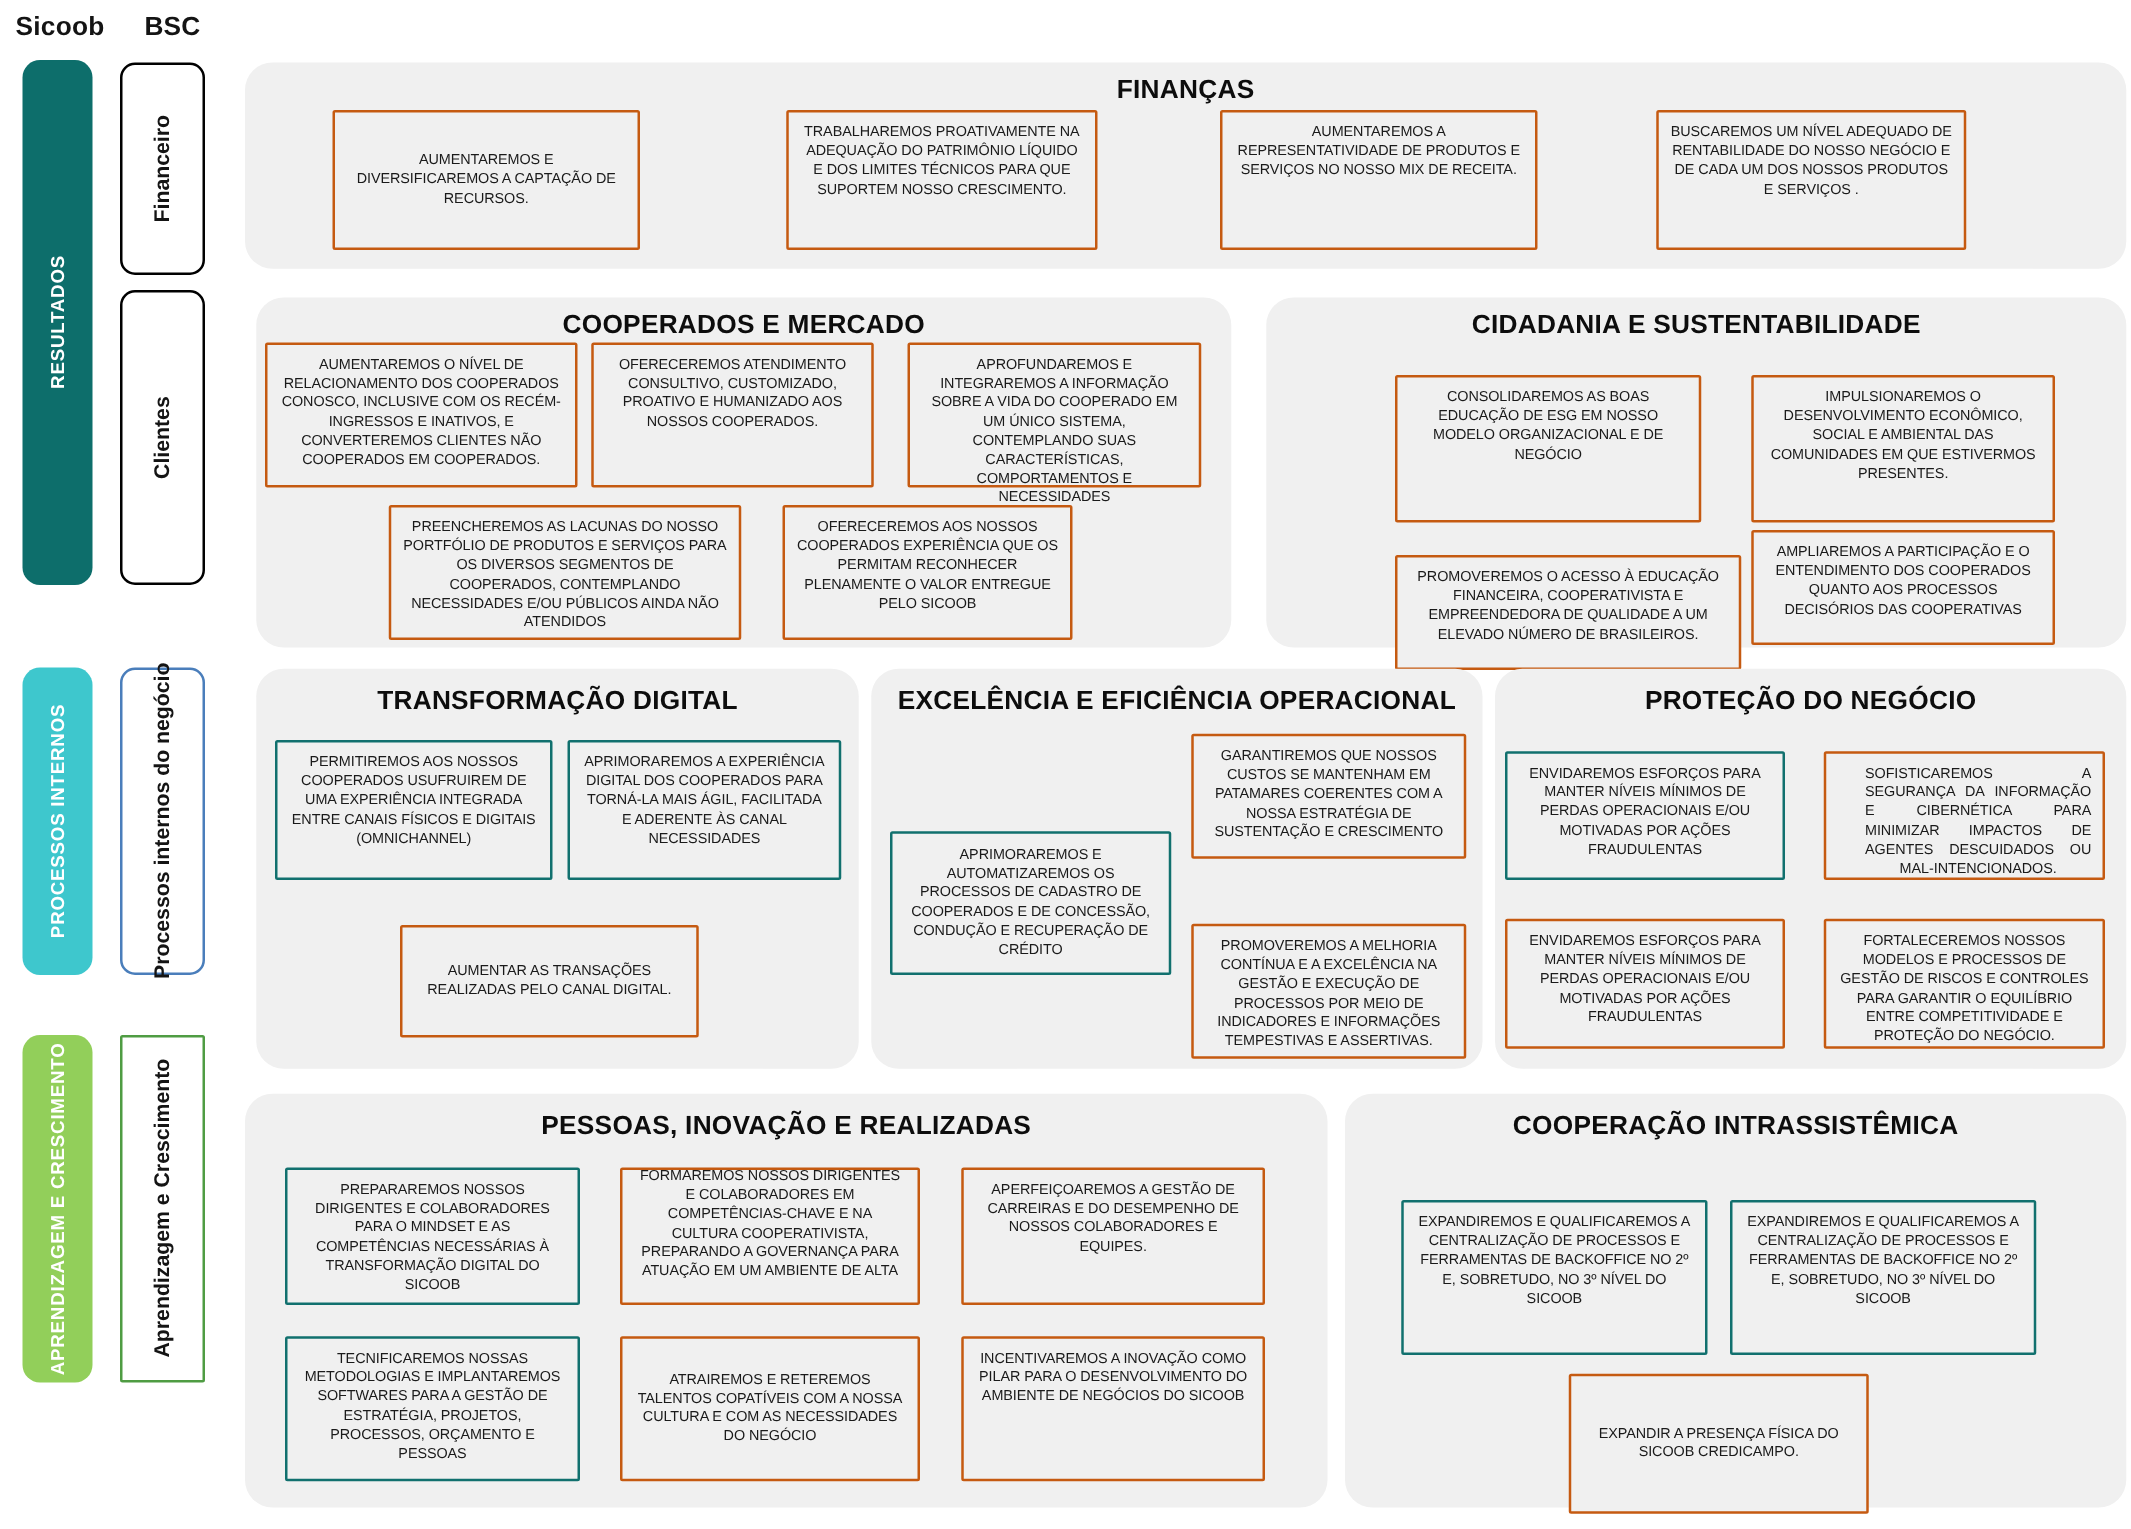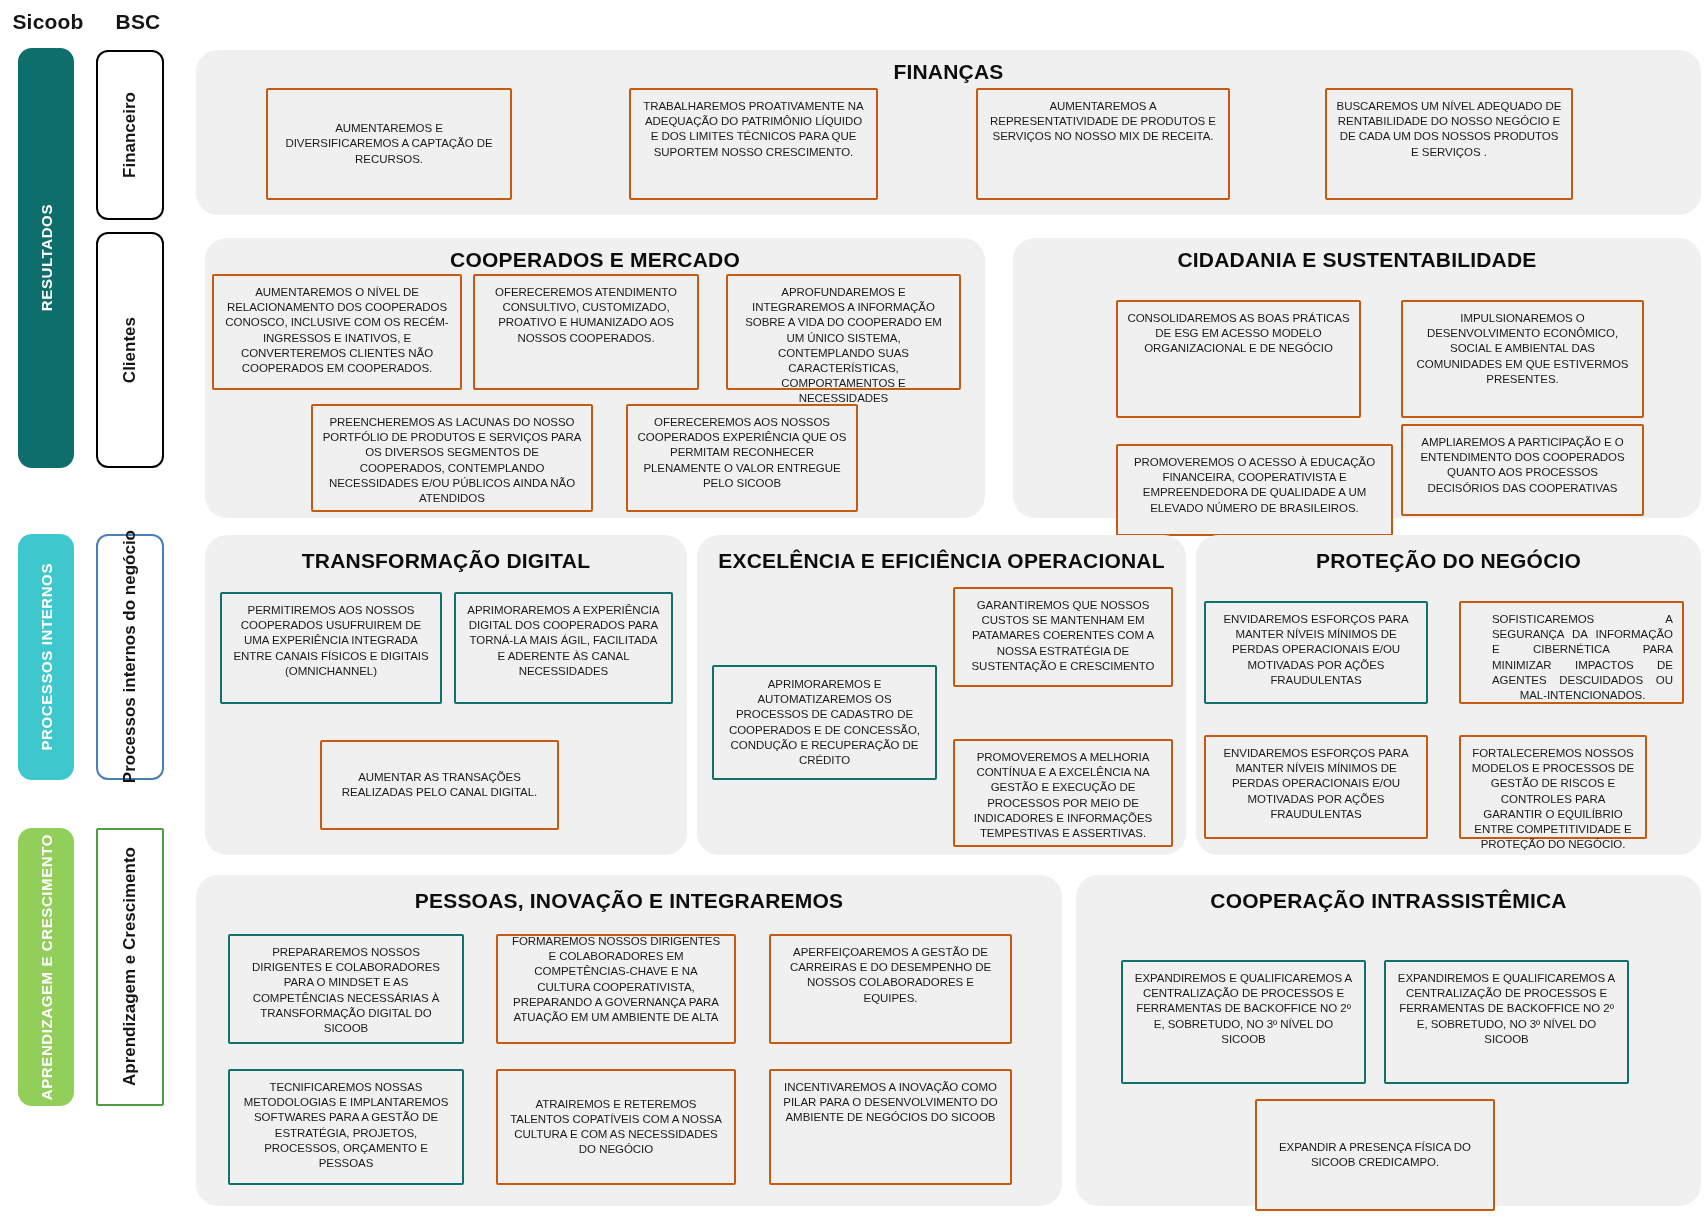--- a/index.html
+++ b/index.html
@@ -122,21 +122,21 @@
     <div class="txt">PREENCHEREMOS AS LACUNAS DO NOSSO PORTFÓLIO DE PRODUTOS E SERVIÇOS PARA OS DIVERSOS SEGMENTOS DE COOPERADOS, CONTEMPLANDO NECESSIDADES E/OU PÚBLICOS AINDA NÃO ATENDIDOS</div>
   </div>
   <div class="card" style="left: 626px; top: 404px; width: 232px; height: 108px; border-color: rgb(197, 90, 17);">
     <div class="txt">OFERECEREMOS AOS NOSSOS COOPERADOS EXPERIÊNCIA QUE OS PERMITAM RECONHECER PLENAMENTE O VALOR ENTREGUE PELO SICOOB</div>
   </div>
 
   <div class="panel" style="left:1013px; top:238px; width:688px; height:280px;">
     <div class="panel-title" style="top:10px;">CIDADANIA E SUSTENTABILIDADE</div>
   </div>
   <div class="card" style="left: 1116px; top: 300px; width: 245px; height: 118px; border-color: rgb(197, 90, 17);">
-    <div class="txt">CONSOLIDAREMOS AS BOAS PRÁTICAS DE ESG EM ACESSO MODELO ORGANIZACIONAL E DE NEGÓCIO</div>
+    <div class="txt">CONSOLIDAREMOS AS BOAS EDUCAÇÃO DE ESG EM NOSSO MODELO ORGANIZACIONAL E DE NEGÓCIO</div>
   </div>
   <div class="card" style="left: 1401px; top: 300px; width: 243px; height: 118px; border-color: rgb(197, 90, 17);">
     <div class="txt">IMPULSIONAREMOS O DESENVOLVIMENTO ECONÔMICO, SOCIAL E AMBIENTAL DAS COMUNIDADES EM QUE ESTIVERMOS PRESENTES.</div>
   </div>
   <div class="card" style="left: 1116px; top: 424px; width: 277px; height: 92px; border-color: rgb(197, 90, 17); margin-top: 20px;">
     <div class="txt">PROMOVEREMOS O ACESSO À EDUCAÇÃO FINANCEIRA, COOPERATIVISTA E EMPREENDEDORA DE QUALIDADE A UM ELEVADO NÚMERO DE BRASILEIROS.</div>
   </div>
   <div class="card" style="left: 1401px; top: 424px; width: 243px; height: 92px; border-color: rgb(197, 90, 17);">
     <div class="txt">AMPLIAREMOS A PARTICIPAÇÃO E O ENTENDIMENTO DOS COOPERADOS QUANTO AOS PROCESSOS DECISÓRIOS DAS COOPERATIVAS</div>
   </div>
@@ -172,26 +172,26 @@
   </div>
   <div class="card" style="left: 1204px; top: 601px; width: 224px; height: 103px; border-color: rgb(17, 112, 110);">
     <div class="txt">ENVIDAREMOS ESFORÇOS PARA MANTER NÍVEIS MÍNIMOS DE PERDAS OPERACIONAIS E/OU MOTIVADAS POR AÇÕES FRAUDULENTAS</div>
   </div>
   <div class="card just" style="left: 1459px; top: 601px; width: 225px; height: 103px; border-color: rgb(197, 90, 17);">
     <div class="txt">SOFISTICAREMOS A SEGURANÇA DA INFORMAÇÃO E CIBERNÉTICA PARA MINIMIZAR IMPACTOS DE AGENTES DESCUIDADOS OU MAL-INTENCIONADOS.</div>
   </div>
   <div class="card" style="left: 1204px; top: 735px; width: 224px; height: 104px; border-color: rgb(197, 90, 17);">
     <div class="txt">ENVIDAREMOS ESFORÇOS PARA MANTER NÍVEIS MÍNIMOS DE PERDAS OPERACIONAIS E/OU MOTIVADAS POR AÇÕES FRAUDULENTAS</div>
   </div>
-  <div class="card" style="left: 1459px; top: 735px; width: 188px; height: 104px; border-color: rgb(197, 90, 17);">
+  <div class="card" style="left: 1459px; top: 735px; width: 225px; height: 104px; border-color: rgb(197, 90, 17);">
     <div class="txt">FORTALECEREMOS NOSSOS MODELOS E PROCESSOS DE GESTÃO DE RISCOS E CONTROLES PARA GARANTIR O EQUILÍBRIO ENTRE COMPETITIVIDADE E PROTEÇÃO DO NEGÓCIO.</div>
   </div>
 
   <div class="panel" style="left:196px; top:875px; width:866px; height:331px;">
-    <div class="panel-title" style="top:14px;">PESSOAS, INOVAÇÃO E INTEGRAREMOS</div>
+    <div class="panel-title" style="top:14px;">PESSOAS, INOVAÇÃO E REALIZADAS</div>
   </div>
   <div class="card" style="left: 228px; top: 934px; width: 236px; height: 110px; border-color: rgb(17, 112, 110);">
     <div class="txt">PREPARAREMOS NOSSOS DIRIGENTES E COLABORADORES PARA O MINDSET E AS COMPETÊNCIAS NECESSÁRIAS À TRANSFORMAÇÃO DIGITAL DO SICOOB</div>
   </div>
   <div class="card overflow" style="left: 496px; top: 934px; width: 240px; height: 110px; border-color: rgb(197, 90, 17);">
     <div class="txt">FORMAREMOS NOSSOS DIRIGENTES E COLABORADORES EM COMPETÊNCIAS-CHAVE E NA CULTURA COOPERATIVISTA, PREPARANDO A GOVERNANÇA PARA ATUAÇÃO EM UM AMBIENTE DE ALTA</div>
   </div>
   <div class="card" style="left: 769px; top: 934px; width: 243px; height: 110px; border-color: rgb(197, 90, 17);">
     <div class="txt">APERFEIÇOAREMOS A GESTÃO DE CARREIRAS E DO DESEMPENHO DE NOSSOS COLABORADORES E EQUIPES.</div>
   </div>

